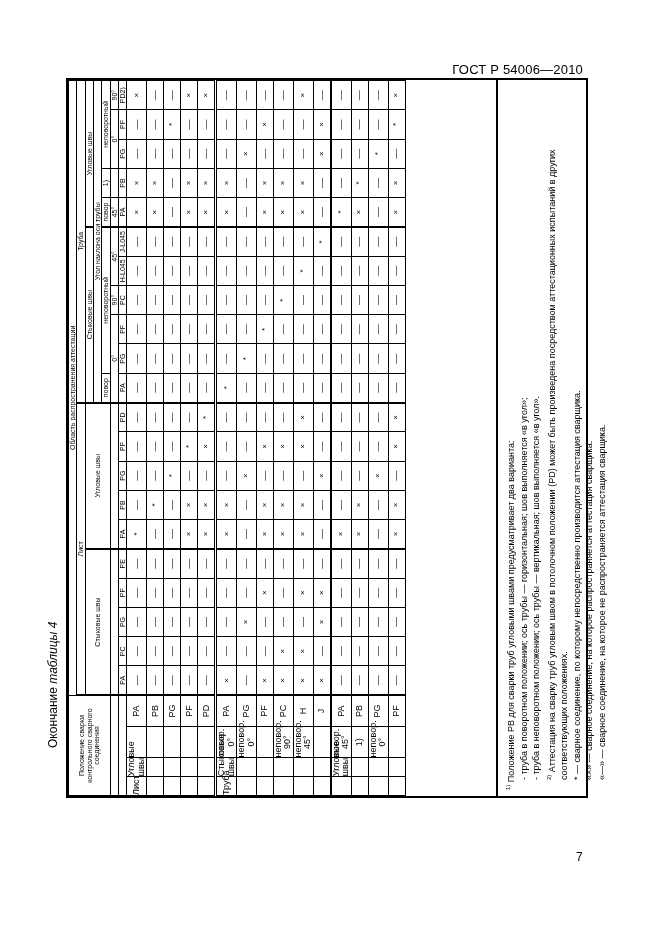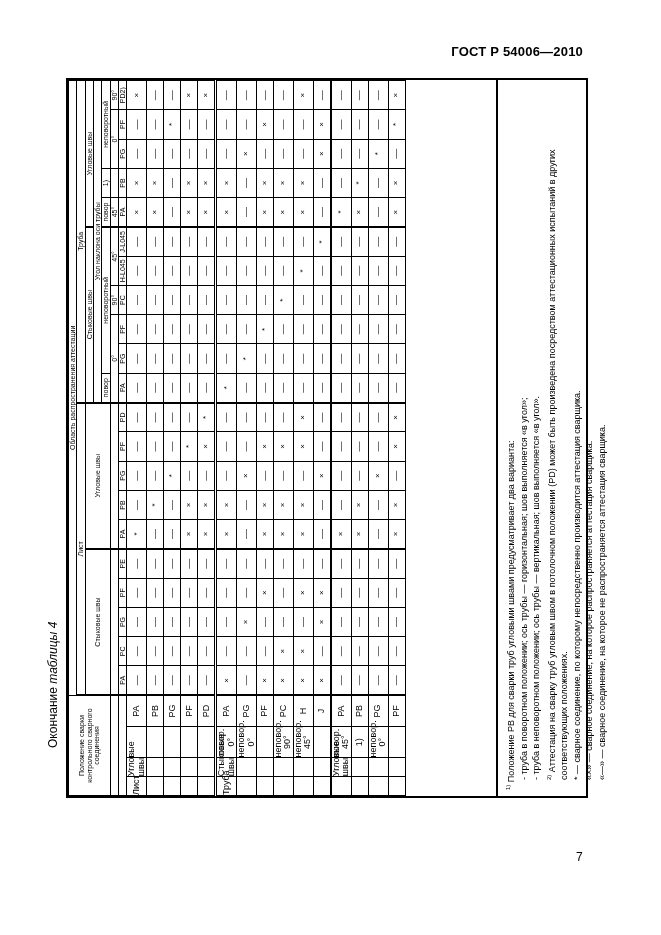--- a/index.html
+++ b/index.html
@@ -1,17 +1,17 @@
 <!DOCTYPE html>
 <html><head>
 <meta charset="utf-8">
 <style>
   html,body{margin:0;padding:0;background:#fff;}
   body{width:661px;height:935px;position:relative;overflow:hidden;font-family:"Liberation Sans",sans-serif;color:#000;}
-  .doc-header{position:absolute;right:78px;top:44px;font-size:13px;font-weight:bold;letter-spacing:0.2px;}
+  .doc-header{position:absolute;right:78px;top:62px;font-size:13px;font-weight:normal;letter-spacing:0.2px;}
   .page-num{position:absolute;left:576px;top:850px;font-size:12px;}
   .rot{position:absolute;left:46px;top:818px;width:720px;height:550px;transform-origin:0 0;transform:rotate(-90deg);}
   .caption{position:absolute;left:70px;top:0;font-size:12px;}
   .caption i{font-style:italic;}
   .frame{position:absolute;left:20px;top:20px;width:720px;height:522px;border:2px solid #000;box-sizing:border-box;}
   table{border-collapse:collapse;position:absolute;left:0;top:0;width:716px;font-size:7px;table-layout:fixed;}
   td,th{border:1px solid #000;text-align:center;vertical-align:middle;padding:0;font-weight:normal;line-height:1.05;}
   th.hd{font-size:7px;}
   .thick-l{border-left:2.5px solid #000;}
   .thick-t{border-top:2.5px solid #000;}

